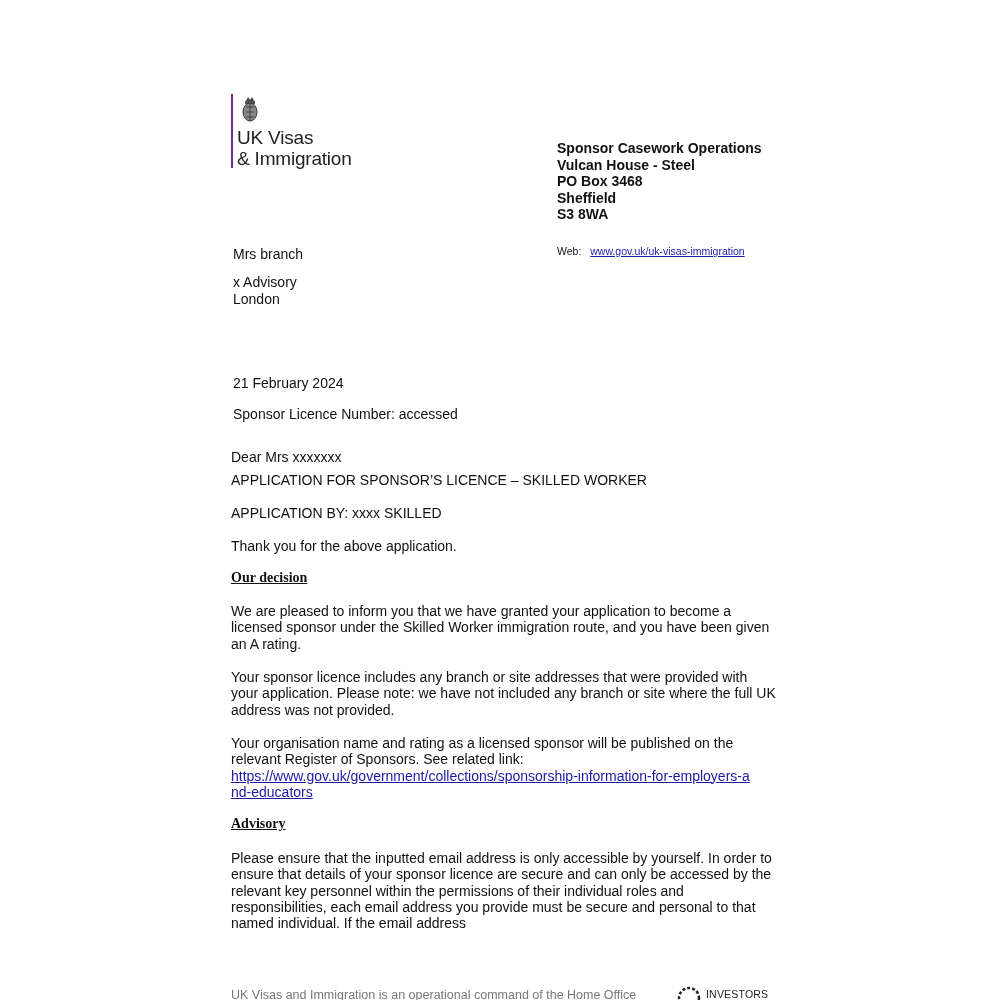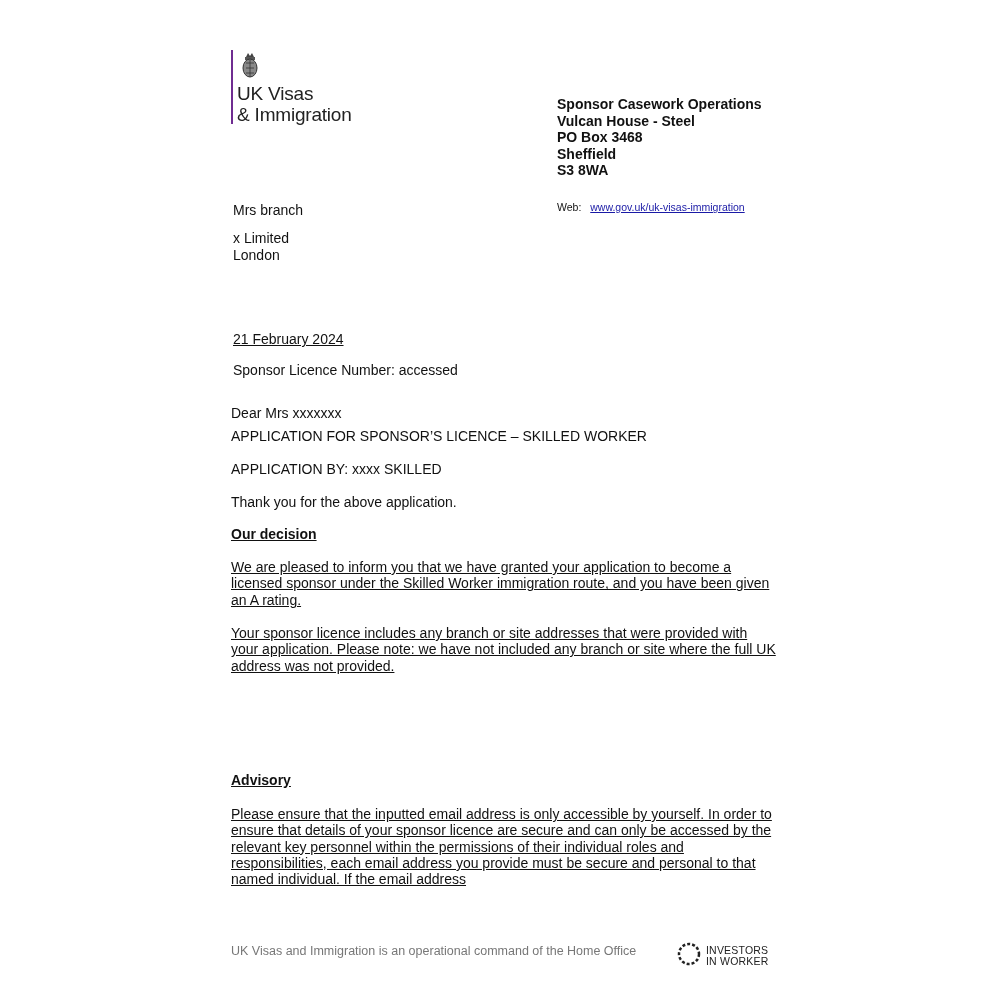--- a/index.html
+++ b/index.html
@@ -1,29 +1,29 @@
 <!DOCTYPE html>
 <html><head>
   <meta charset="utf-8">
   <style>
     html, body { margin: 0; padding: 0; background: #ffffff; }
     body { width: 1000px; height: 1000px; position: relative; overflow: hidden;
            font-family: "Liberation Sans", sans-serif; color: #111; }
-    .abs { position: absolute; }
+    .abs { position: absolute; margin-top: 44px; }
     .logo-bar { left: 231px; top: 50px; width: 2px; height: 74px; background: #6f2c91; }
     .crest { left: 240px; top: 50px; width: 20px; height: 30px; }
     .logo-text { left: 237px; top: 83px; font-size: 19px; line-height: 21px; color: #222; letter-spacing: -0.2px; }
     .address { left: 557px; top: 96px; font-size: 14px; line-height: 16.5px; font-weight: bold; color: #111; }
     .web { left: 557px; top: 201px; font-size: 10.5px; color: #111; }
     .web a { color: #1a1aa6; text-decoration: underline; margin-left: 6px; text-align: center; }
     .body-text { left: 231px; font-size: 14px; line-height: 16.3px; color: #111; }
     .recipient { left: 233px; font-size: 14px; line-height: 17px; }
-    .heading { font-weight: bold; text-decoration: underline; }
+    .heading { font-weight: bold; text-decoration: underline; font-family: Liberation Serif, serif; }
     .link { color: #1a1aa6; text-decoration: underline; }
-    .para { width: 545px; text-decoration: underline; }
+    .para { width: 545px; }
     .footer-text { left: 231px; top: 944px; font-size: 12.5px; color: #777; }
     .iip { left: 676px; top: 941px; display: flex; align-items: center; }
     .iip-text { font-size: 10.5px; line-height: 11px; color: #222; margin-left: 4px; letter-spacing: 0.2px; }
   </style>
 </head>
 <body>
 
 <div class="abs logo-bar"></div>
 <div class="abs crest">
   <svg width="20" height="30" viewBox="0 0 20 30">
@@ -45,35 +45,37 @@
   <div>Sheffield</div>
   <div>S3 8WA</div>
 </div>
 <div class="abs web">
   <span>Web:</span>
   <a>www.gov.uk/uk-visas-immigration</a>
 </div>
 
 <div class="abs recipient" style="top:202px;">Mrs branch</div>
 <div class="abs recipient" style="top:230px;">
-  <div>x Limited</div>
+  <div>x Advisory</div>
   <div>London</div>
 </div>
 
-<div class="abs recipient" style="top:331px;text-decoration:underline;">21 February 2024</div>
+<div class="abs recipient" style="top:331px;">21 February 2024</div>
 <div class="abs recipient" style="top:362px;">Sponsor Licence Number: accessed</div>
 <div class="abs body-text" style="top:405px;">Dear Mrs xxxxxxx</div>
 <div class="abs body-text" style="top:428px;">APPLICATION FOR SPONSOR’S LICENCE – SKILLED WORKER</div>
 <div class="abs body-text" style="top:461px;">APPLICATION BY: xxxx SKILLED</div>
 <div class="abs body-text" style="top:494px;">Thank you for the above application.</div>
 <div class="abs body-text heading" style="top:526px;">Our decision</div>
 
 <div class="abs body-text para" style="top:559px;">We are pleased to inform you that we have granted your application to become a licensed sponsor under the Skilled Worker immigration route, and you have been given an A rating.</div>
 <div class="abs body-text para" style="top:625px;">Your sponsor licence includes any branch or site addresses that were provided with your application. Please note: we have not included any branch or site where the full UK address was not provided.</div>
 <div class="abs body-text para" style="top:691px;">
+  <span>Your organisation name and rating as a licensed sponsor will be published on the relevant Register of Sponsors. See related link:</span>
+  <span class="link" style="display:block; width:525px; word-break:break-all;">https://www.gov.uk/government/collections/sponsorship-information-for-employers-and-educators</span>
 </div>
 
 <div class="abs body-text heading" style="top:772px;">Advisory</div>
 <div class="abs body-text para" style="top:806px;">Please ensure that the inputted email address is only accessible by yourself. In order to ensure that details of your sponsor licence are secure and can only be accessed by the relevant key personnel within the permissions of their individual roles and responsibilities, each email address you provide must be secure and personal to that named individual. If the email address</div>
 
 <div class="abs footer-text">UK Visas and Immigration is an operational command of the Home Office</div>
 <div class="abs iip">
   <span>
     <svg width="26" height="26" viewBox="0 0 26 26">
       <circle cx="13" cy="13" r="10" fill="none" stroke="#222" stroke-width="2.5" stroke-dasharray="3 2"></circle>

